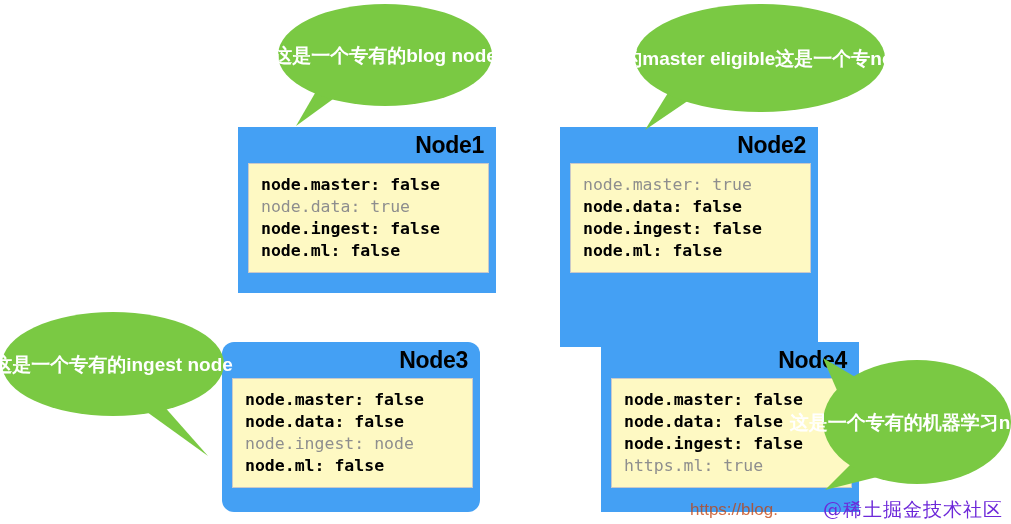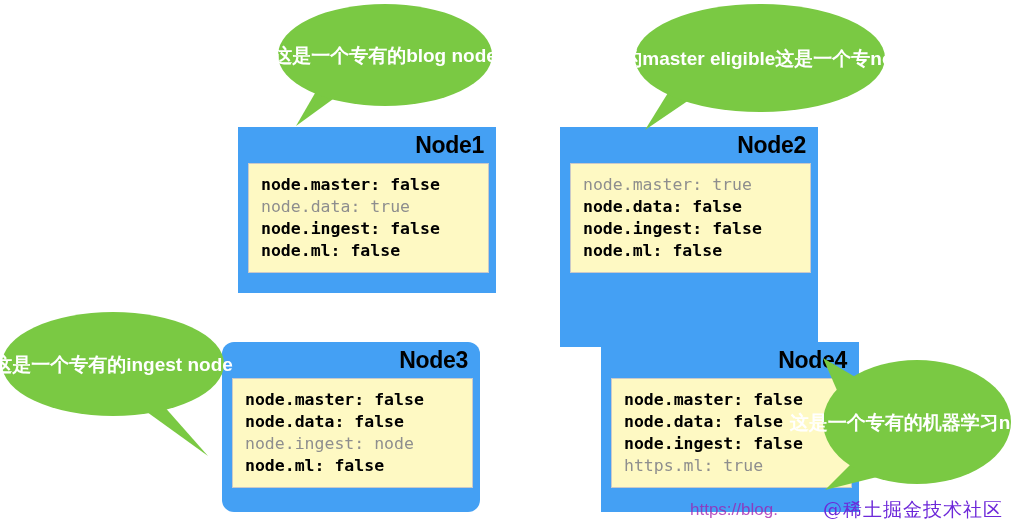--- a/index.html
+++ b/index.html
@@ -95,21 +95,21 @@
     color: #6d28d9;
     font-size: 19px;
     font-family: "DejaVu Serif", "Liberation Serif", serif;
     letter-spacing: 1px;
     white-space: nowrap;
   }
   .watermark-url {
     position: absolute;
     left: 690px;
     bottom: 4px;
-    color: #a21caf;
+    color: #c2410c;
     font-size: 17px;
     font-family: "Liberation Sans", "DejaVu Sans", sans-serif;
     white-space: nowrap;
     opacity: 0.75;
   }
 </style>
 </head>
 <body>
 
 <div class="canvas">

